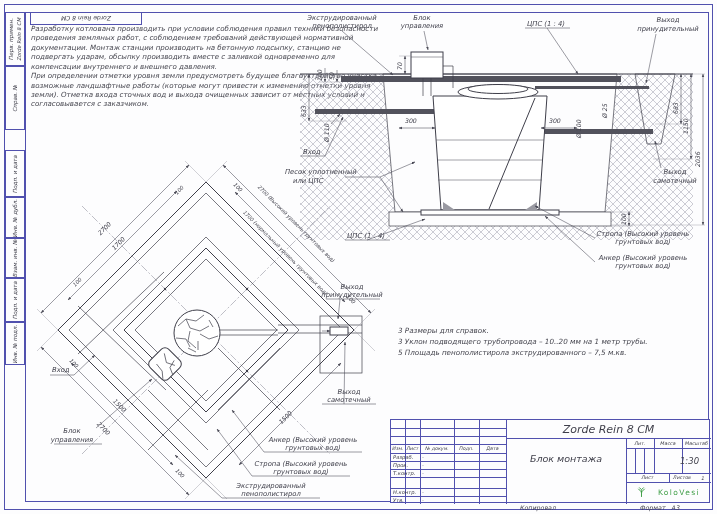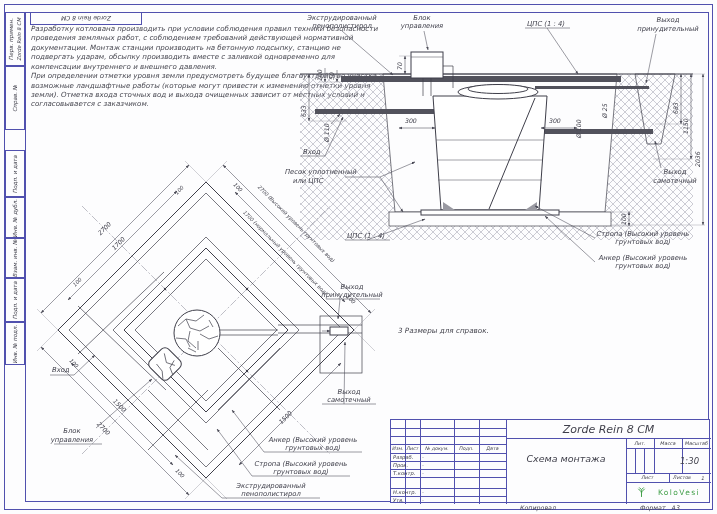--- a/index.html
+++ b/index.html
@@ -344,20 +344,22 @@
 
       <text class="t" x="243" y="330" text-anchor="middle">Экструдированный</text>
       <text class="t" x="243" y="338" text-anchor="middle">пенополистирол</text>
       <line x1="194" y1="340" x2="292" y2="340" class="dim"></line>
       <line x1="194" y1="340" x2="147" y2="297" class="dim" marker-end="url(#ar2)"></line>
     </g>
   </svg>
 
   <div id="notes">
     <div>3  Размеры для справок.</div>
+    <div>3  Уклон подводящего трубопровода – 10..20 мм на 1 метр трубы.</div>
+    <div>5  Площадь пенополистирола экструдированного – 7,5 м.кв.</div>
   </div>
 
   <div id="tblock">
 
     <div class="vline" style="left:115px;top:0;height:84px;width:1.3px"></div>
     <div class="vline" style="left:235px;top:18px;height:66px"></div>
     <div class="vline" style="left:14px;top:0;height:84px"></div>
     <div class="vline" style="left:29px;top:0;height:84px"></div>
     <div class="vline" style="left:63px;top:0;height:84px"></div>
     <div class="vline" style="left:88px;top:0;height:84px"></div>
@@ -391,21 +393,21 @@
     <div class="cell lft" style="left:0;top:41px;width:29px;height:8px;font-size:5.2px">Пров.</div>
     <div class="cell lft" style="left:29px;top:41px;width:34px;height:8px;font-size:5.2px">-</div>
     <div class="cell lft" style="left:0;top:49px;width:29px;height:8px;font-size:5.2px">Т.контр.</div>
     <div class="cell lft" style="left:29px;top:49px;width:34px;height:8px;font-size:5.2px">-</div>
     <div class="cell lft" style="left:0;top:68px;width:29px;height:8px;font-size:5.2px">Н.контр.</div>
     <div class="cell lft" style="left: 29px;top:68px;width:34px;height:8px;font-size:5.2px">-</div>
     <div class="cell lft" style="left:0;top:76px;width:29px;height:8px;font-size:5.2px">Утв.</div>
     <div class="cell lft" style="left:29px;top:76px;width:34px;height:8px;font-size:5.2px">-</div>
 
     <div class="cell" style="left:115px;top:0;width:205px;height:18px;font-size:11px">Zorde Rein 8 CM</div>
-    <div class="cell" style="left:115px;top:18px;width:120px;height:41px;font-size:9.5px">Схема монтажа</div>
+    <div class="cell" style="left:115px;top:18px;width:120px;height:41px;font-size:9.5px">Блок монтажа</div>
     <div class="cell" style="left:235px;top:18px;width:28px;height:10px;font-size:4.8px">Лит.</div>
     <div class="cell" style="left:263px;top:18px;width:28px;height:10px;font-size:4.8px">Масса</div>
     <div class="cell" style="left:291px;top:18px;width:29px;height:10px;font-size:4.8px">Масштаб</div>
     <div class="cell" style="left:291px;top:28px;width:15px;height:25px;font-size:8.5px">1:30</div>
     <div class="cell" style="left:235px;top:53px;width:43px;height:9px;font-size:4.8px">Лист</div>
     <div class="cell" style="left:278px;top:53px;width:26px;height:9px;font-size:4.8px">Листов</div>
     <div class="cell" style="left:304px;top:53px;width:16px;height:9px;font-size:5.2px">1</div>
 
     <div id="logocell">
       <svg width="13" height="14" viewBox="0 0 20 20">

